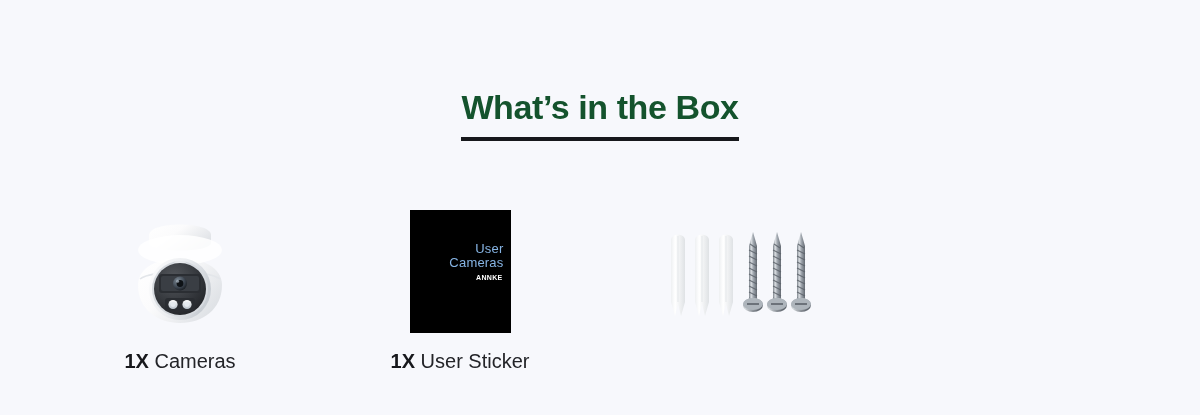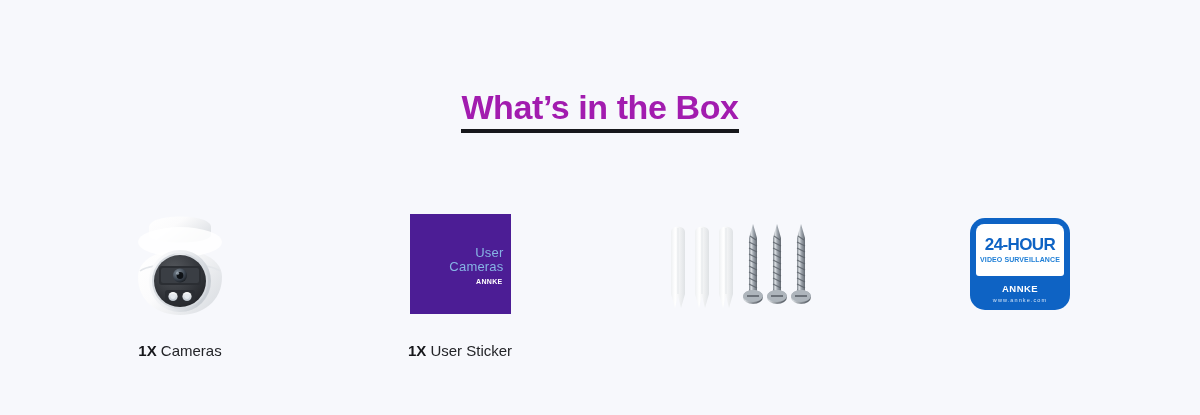--- a/index.html
+++ b/index.html
@@ -19,24 +19,24 @@
   .heading-wrap {
     width: 100%;
     text-align: center;
     padding-top: 66px;
     box-sizing: border-box;
   }
   .heading {
     display: inline-block;
     font-size: 34px;
     font-weight: bold;
-    color: #a21caf;
+    color: #14532d;
     letter-spacing: -0.4px;
     line-height: 1.1;
-    padding-bottom: 3px;
+    padding-bottom: 11px;
     border-bottom: 4px solid #17181c;
   }
 
   
   .items-row {
     display: flex;
     width: 1200px;
     padding: 0 40px;
     box-sizing: border-box;
     margin-top: 48px;
@@ -48,37 +48,37 @@
     align-items: center;
   }
   .item-figure {
     height: 120px;
     display: flex;
     align-items: center;
     justify-content: center;
   }
   .item-caption {
     margin-top: 18px;
-    font-size: 15px;
+    font-size: 20px;
     color: #232428;
     white-space: nowrap;
   }
   .item-caption .qty {
     font-weight: bold;
     color: #17181c;
   }
 
   
   .camera-svg { display: block; }
 
   
   .manual-box {
     width: 101px;
-    height: 100px;
-    background: #4c1d95;
+    height: 123px;
+    background: #000000;
     position: relative;
     overflow: hidden;
   }
   .manual-title {
     position: absolute;
     right: 7px;
     top: 32px;
     text-align: right;
     color: #86b4e4;
     font-size: 13px;
@@ -329,25 +329,15 @@
           </g>
           <ellipse cx="136" cy="85" rx="10" ry="7" fill="url(#headG)"></ellipse>
           <ellipse cx="136" cy="84" rx="10" ry="6" fill="#aeb5bc"></ellipse>
           <path d="M130 84 L142 84" stroke="#5c626a" stroke-width="1.6"></path>
         </g>
       </svg>
     </div>
   </div>
 
   <div class="item">
-    <div class="item-figure">
-      <div class="sticker">
-        <div class="sticker-panel">
-          <div class="sticker-hour">24-HOUR</div>
-          <div class="sticker-sub">VIDEO SURVEILLANCE</div>
-        </div>
-        <div class="sticker-brand">ANNKE</div>
-        <div class="sticker-url">www.annke.com</div>
-      </div>
-    </div>
   </div>
 
 </div>
 
 </body></html>

